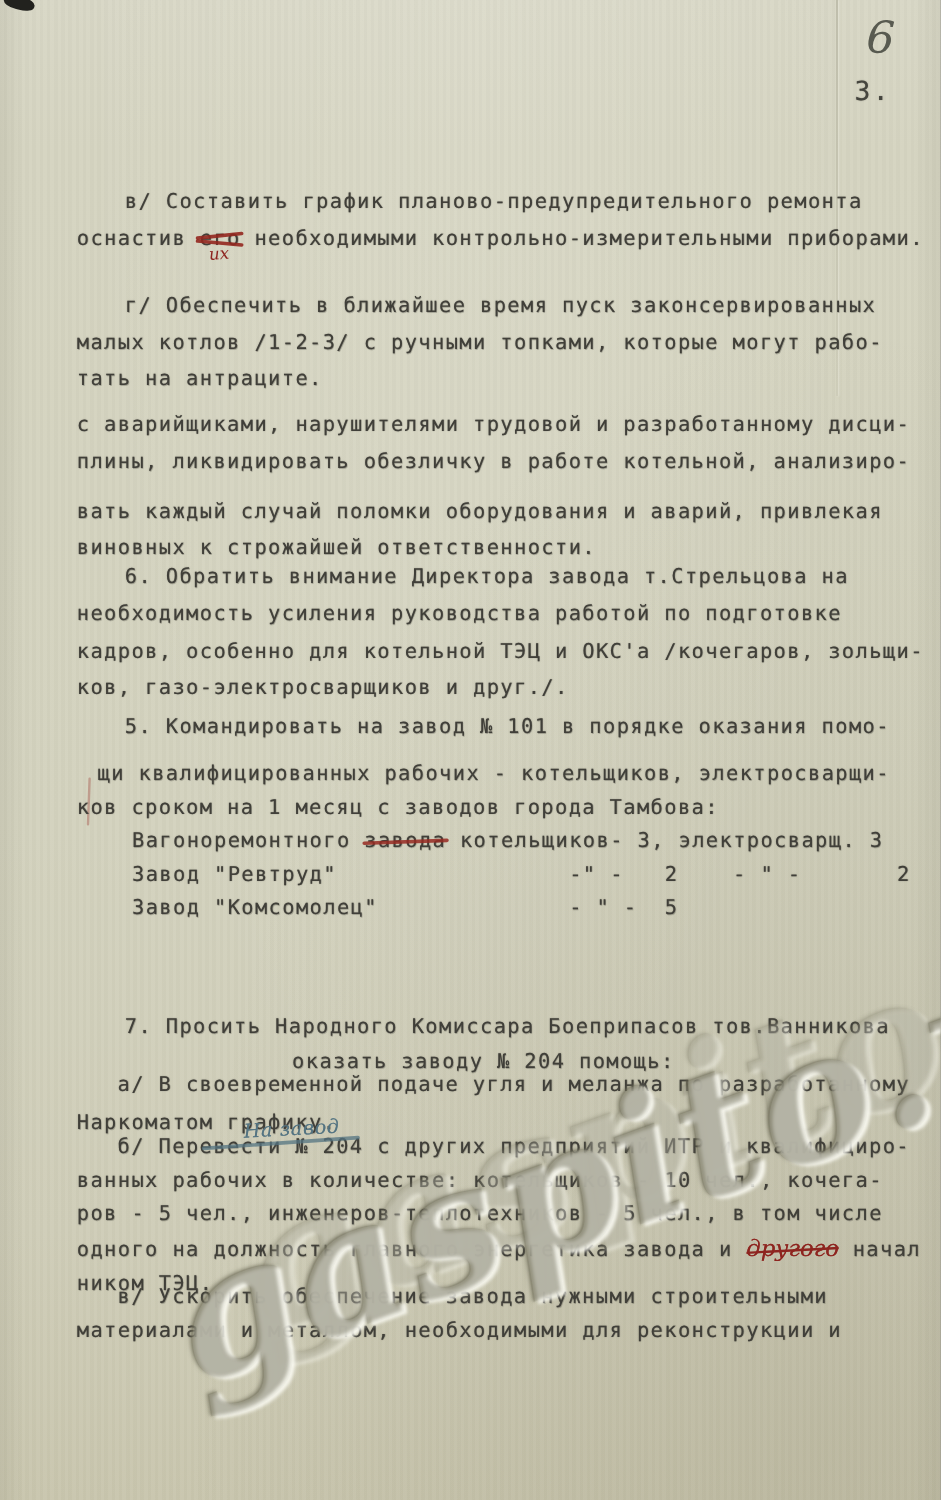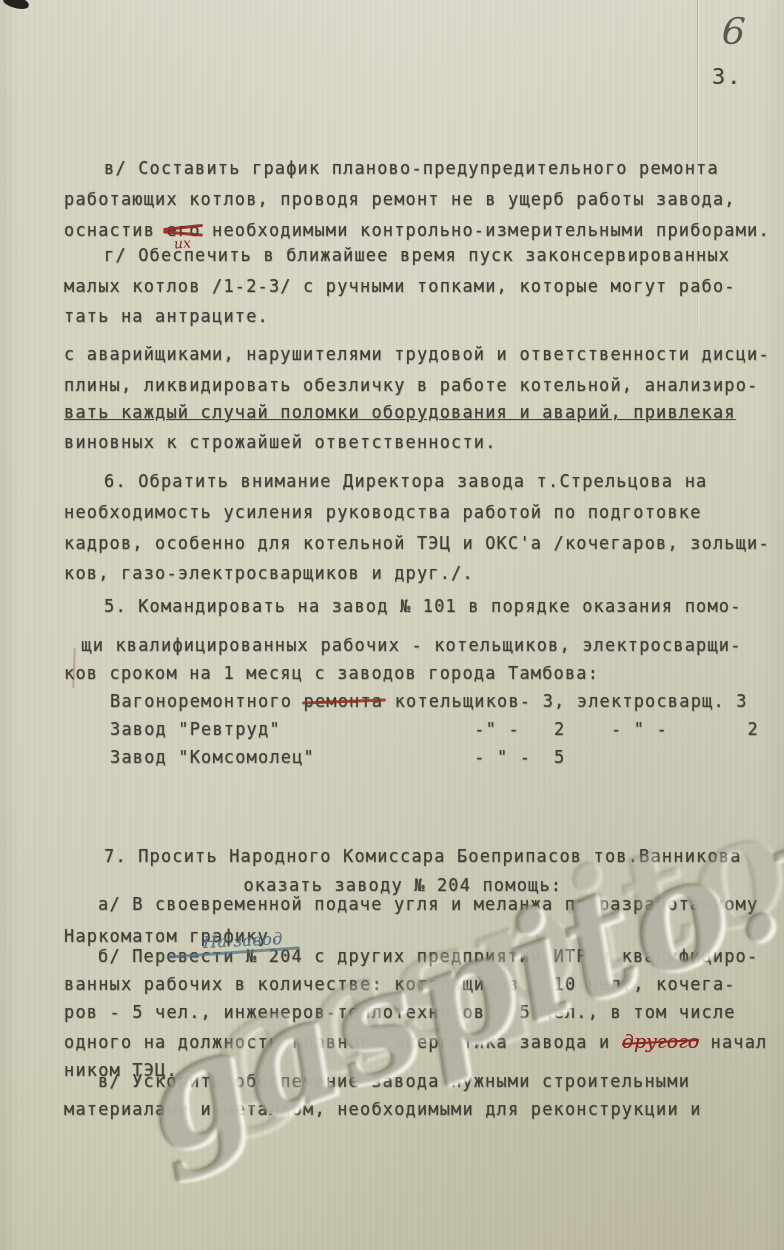--- a/index.html
+++ b/index.html
@@ -81,49 +81,48 @@
 
   <div class="corner-mark"></div>
   <div class="crease"></div>
   <div class="red-streak"></div>
 
   <div class="pencil-num hand">6</div>
   <div class="page-num">3.</div>
 
   <div class="para" style="top:158px;">
     <div class="tl ind">в/ Составить график планово-предупредительного ремонта</div>
-    <div class="tl" style="margin-top:11px;">работающих котлов, проводя ремонт не в ущерб работы завода,</div>
     <div class="tl" style="margin-top:11px;"><span>оснастив </span><span class="scribble"><span>его</span><span class="hand note-red">их</span></span><span> необходимыми контрольно-измерительными приборами.</span></div>
   </div>
 
   <div class="para" style="top:245px;">
     <div class="tl ind">г/ Обеспечить в ближайшее время пуск законсервированных</div>
     <div class="tl" style="margin-top:11px;">малых котлов /1-2-3/ с ручными топками, которые могут рабо-</div>
     <div class="tl" style="margin-top:10px;">тать на антраците.</div>
   </div>
 
   <div class="para" style="top:333px;">
-    <div class="tl" style="margin-top:11px;">с аварийщиками, нарушителями трудовой и ответственности дисци-</div>
+    <div class="tl" style="margin-top:11px;">с аварийщиками, нарушителями трудовой и разработанному дисци-</div>
     <div class="tl" style="margin-top:11px;">плины, ликвидировать обезличку в работе котельной, анализиро-</div>
-    <div class="tl" style="margin-top:7px;text-decoration:underline;">вать каждый случай поломки оборудования и аварий, привлекая</div>
+    <div class="tl" style="margin-top:22px;">вать каждый случай поломки оборудования и аварий, привлекая</div>
     <div class="tl" style="margin-top:10px;">виновных к строжайшей ответственности.</div>
   </div>
 
   <div class="para" style="top:471px;">
     <div class="tl ind">6. Обратить внимание Директора завода т.Стрельцова на</div>
     <div class="tl" style="margin-top:11px;">необходимость усиления руководства работой по подготовке</div>
     <div class="tl" style="margin-top:11px;">кадров, особенно для котельной ТЭЦ и ОКС'а /кочегаров, зольщи-</div>
     <div class="tl" style="margin-top:10px;">ков, газо-электросварщиков и друг./.</div>
   </div>
 
   <div class="para" style="top:596px;">
     <div class="tl ind">5. Командировать на завод № 101 в порядке оказания помо-</div>
     <div class="tl" style="margin-top:19px;text-align:center;">щи квалифицированных рабочих - котельщиков, электросварщи-</div>
     <div class="tl" style="margin-top:8px;">ков сроком на 1 месяц с заводов города Тамбова:</div>
-    <div class="tl ind3" style="margin-top:8px;"><span>Вагоноремонтного </span><span class="strike-red"><span>ремонта</span></span><span> котельщиков- 3, электросварщ. 3</span></div>
+    <div class="tl ind3" style="margin-top:8px;"><span>Вагоноремонтного </span><span class="strike-red"><span>завода</span></span><span> котельщиков- 3, электросварщ. 3</span></div>
     <div class="tl ind3" style="margin-top:8px;">Завод "Ревтруд"                 -" -   2    - " -       2</div>
     <div class="tl ind3" style="margin-top:8px;">Завод "Комсомолец"              - " -  5</div>
   </div>
 
 
   <div class="para" style="top:846px;text-align:center;">
     <div class="tl ind">7. Просить Народного Комиссара Боеприпасов тов.Ванникова</div>
     <div class="tl" style="margin-top:9px;">оказать заводу № 204 помощь:</div>
   </div>
 

